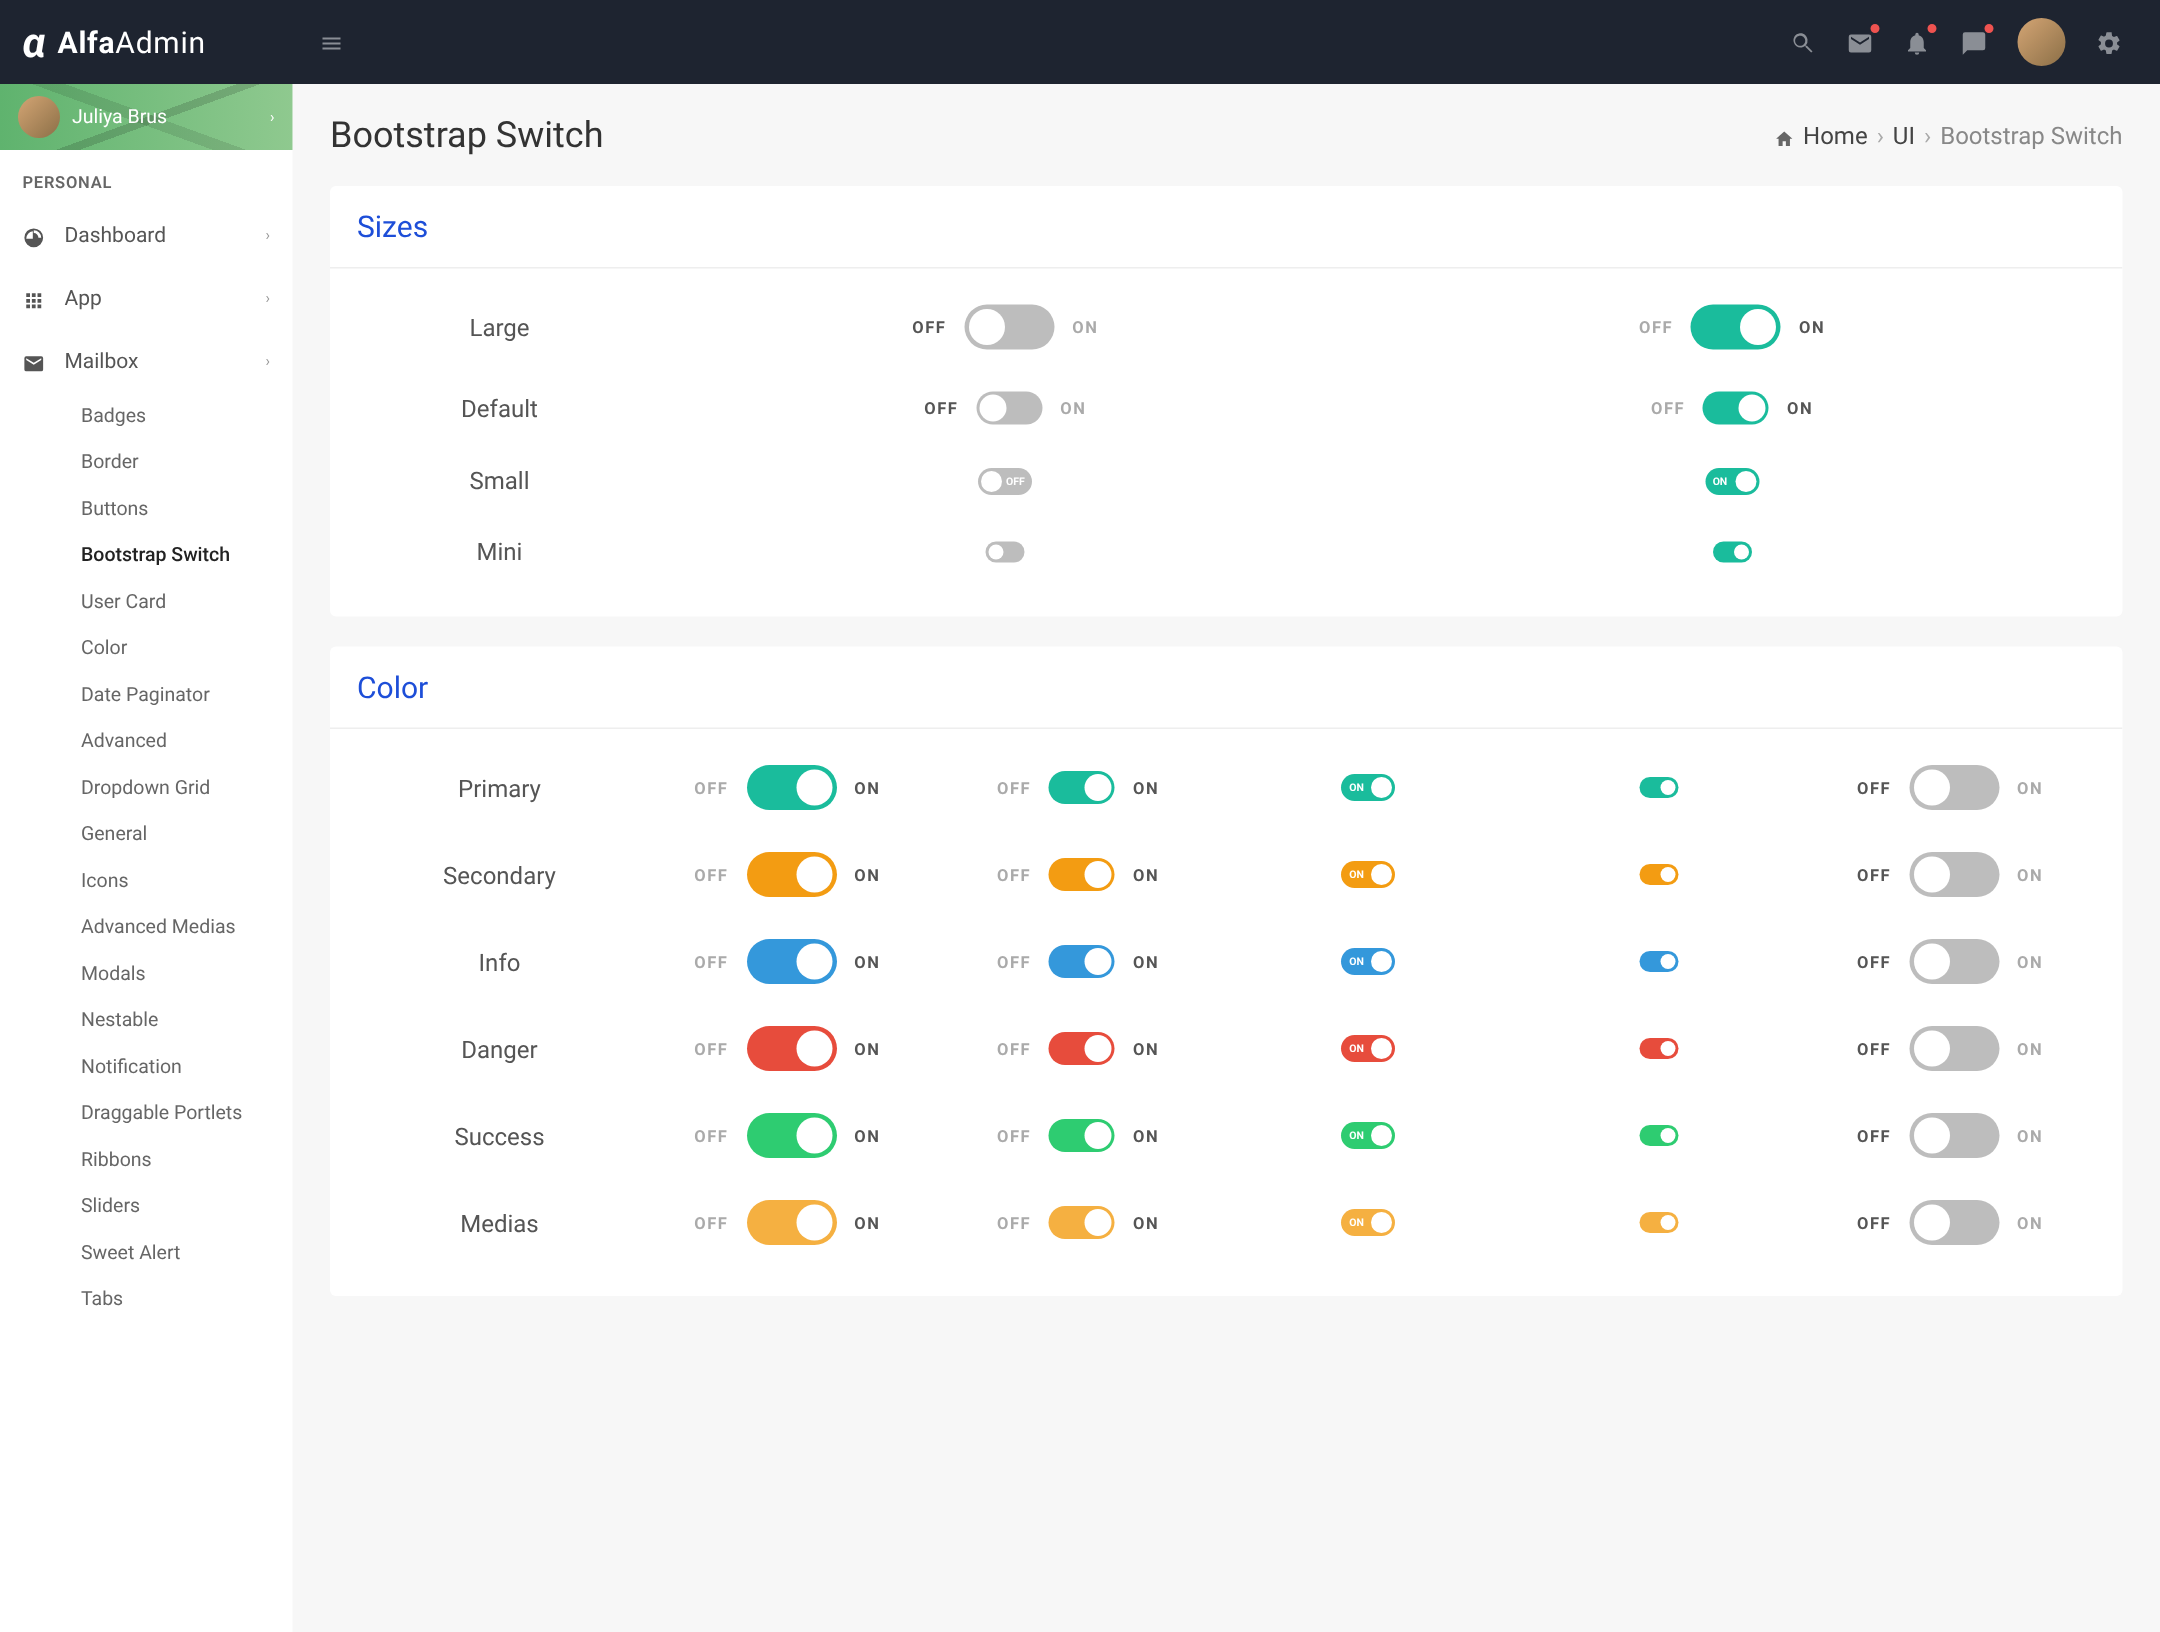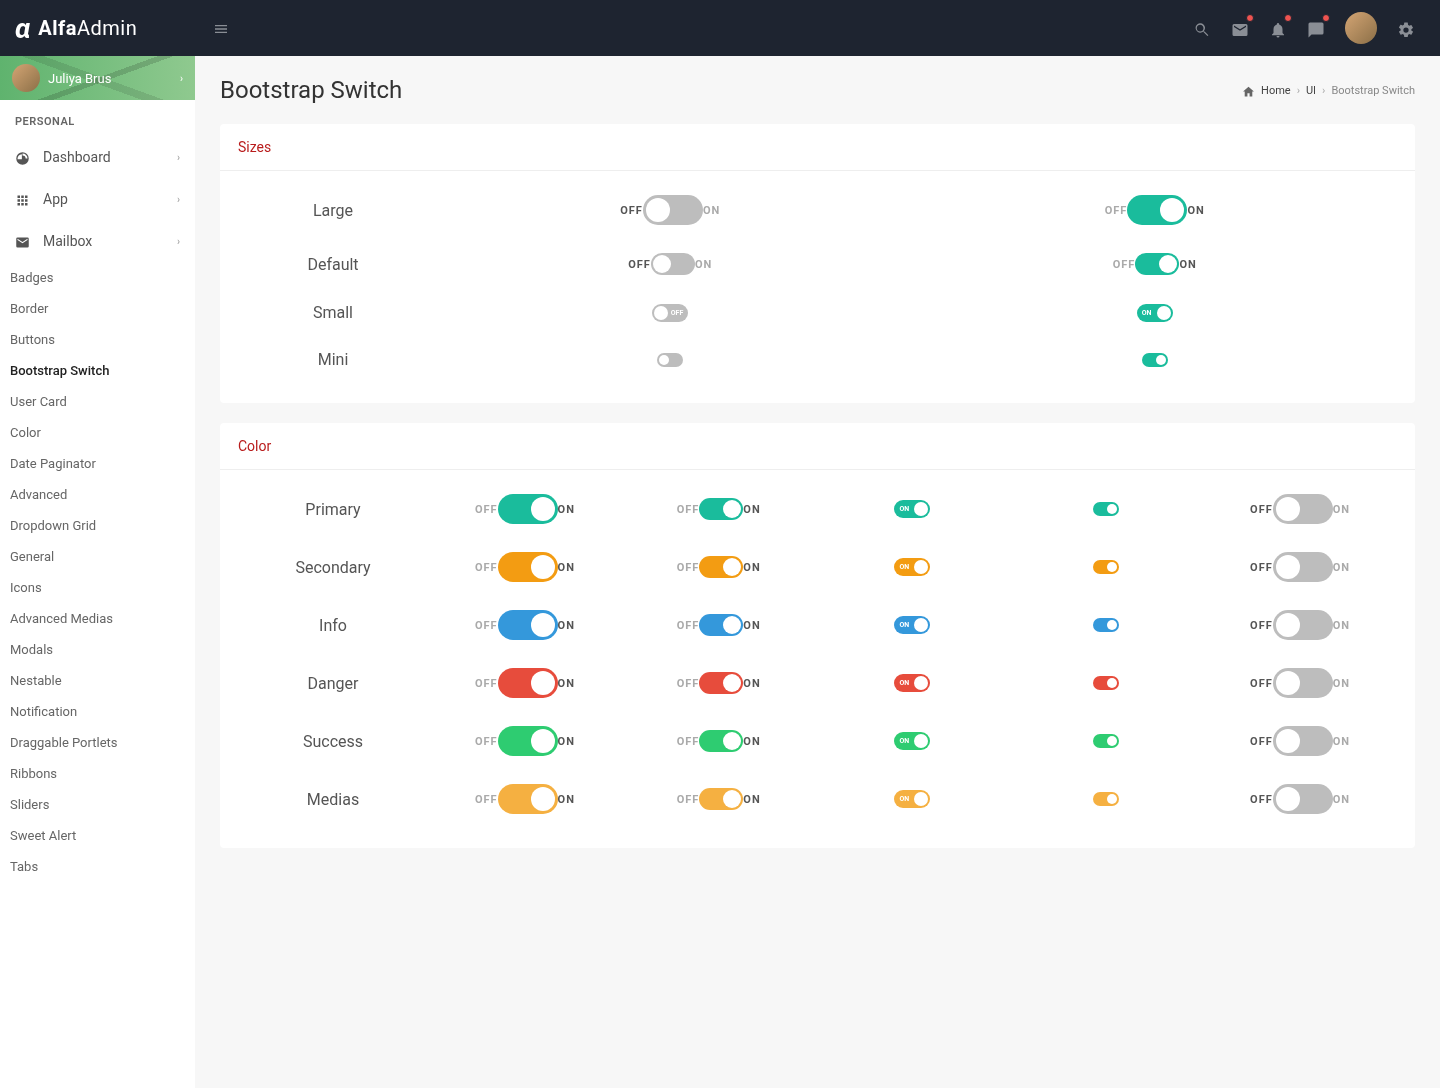--- a/index.html
+++ b/index.html
@@ -29,47 +29,47 @@
 .user-avatar { width: 28px; height: 28px; border-radius: 50%; background: linear-gradient(135deg, #d4a574, #8b6f47); margin-right: 8px; position: relative; z-index: 1; }
 .user-name { position: relative; z-index: 1; }
 .user-chevron { margin-left: auto; position: relative; z-index: 1; font-size: 10px; }
 
 .nav-section-title { padding: 15px 15px 8px; font-size: 11px; color: #666; font-weight: 600; letter-spacing: 0.5px; }
 .nav-item { display: flex; align-items: center; padding: 12px 15px; font-size: 14px; color: #555; cursor: pointer; }
 .nav-icon { width: 28px; text-align: left; font-size: 15px; }
 .nav-label { flex: 1; }
 .nav-arrow { font-size: 10px; color: #999; }
 .nav-item.expanded { background: #f5f5f5; }
-.nav-sub { }
+.nav-sub { padding-left: 44px; }
 .nav-sub-item { padding: 8px 10px; font-size: 13px; color: #666; cursor: pointer; }
 .nav-sub-item.active { color: #222; font-weight: 500; }
 
 
 .main { flex: 1; padding: 20px 25px; min-width: 0; }
 .page-header { display: flex; align-items: center; justify-content: space-between; margin-bottom: 20px; }
 .page-title { font-size: 24px; font-weight: 400; color: #333; }
-.breadcrumb { font-size: 11px; color: #666; display: flex; align-items: center; gap: 6px; }
+.breadcrumb { font-size: 16px; color: #666; display: flex; align-items: flex-end; gap: 6px; }
 .breadcrumb a { color: #444; text-decoration: none; }
 .breadcrumb .sep { color: #aaa; }
 .breadcrumb .current { color: #888; }
 .bc-icon { font-size: 13px; }
 
 .card { background: #fff; border-radius: 4px; margin-bottom: 20px; overflow-x: auto; }
-.card-title { padding: 15px 18px; font-size: 14px; color: #b91c1c; border-bottom: 1px solid #eee; }
+.card-title { padding: 15px 18px; font-size: 20px; color: #1d4ed8; border-bottom: 1px solid #eee; }
 .card-body { padding: 10px 18px 20px; }
 
 .switch-row { display: flex; align-items: center; padding: 14px 0; text-align: center; }
 .switch-label { width: 190px; font-size: 16px; color: #555; flex-shrink: 0; }
 .switch-cell { flex: 1; display: flex; justify-content: center; align-items: center; min-width: 140px; }
 
 
 .color-row .switch-cell { min-width: 155px; }
 
 
-.switch { display: inline-flex; align-items: center; gap: 0; }
+.switch { display: inline-flex; align-items: center; gap: 12px; }
 .switch-text { font-size: 11px; font-weight: 700; letter-spacing: 1px; color: #aaa; }
 .switch-text.active { color: #555; }
 .track { position: relative; border-radius: 999px; background: #bdbdbd; cursor: pointer; display: inline-flex; align-items: center; }
 .track.on { justify-content: flex-start; }
 .thumb { background: #fff; border-radius: 50%; position: absolute; }
 
 
 .sz-large .track { width: 60px; height: 30px; }
 .sz-large .thumb { width: 24px; height: 24px; top: 3px; }
 .sz-large .track:not(.on) .thumb { left: 3px; }

